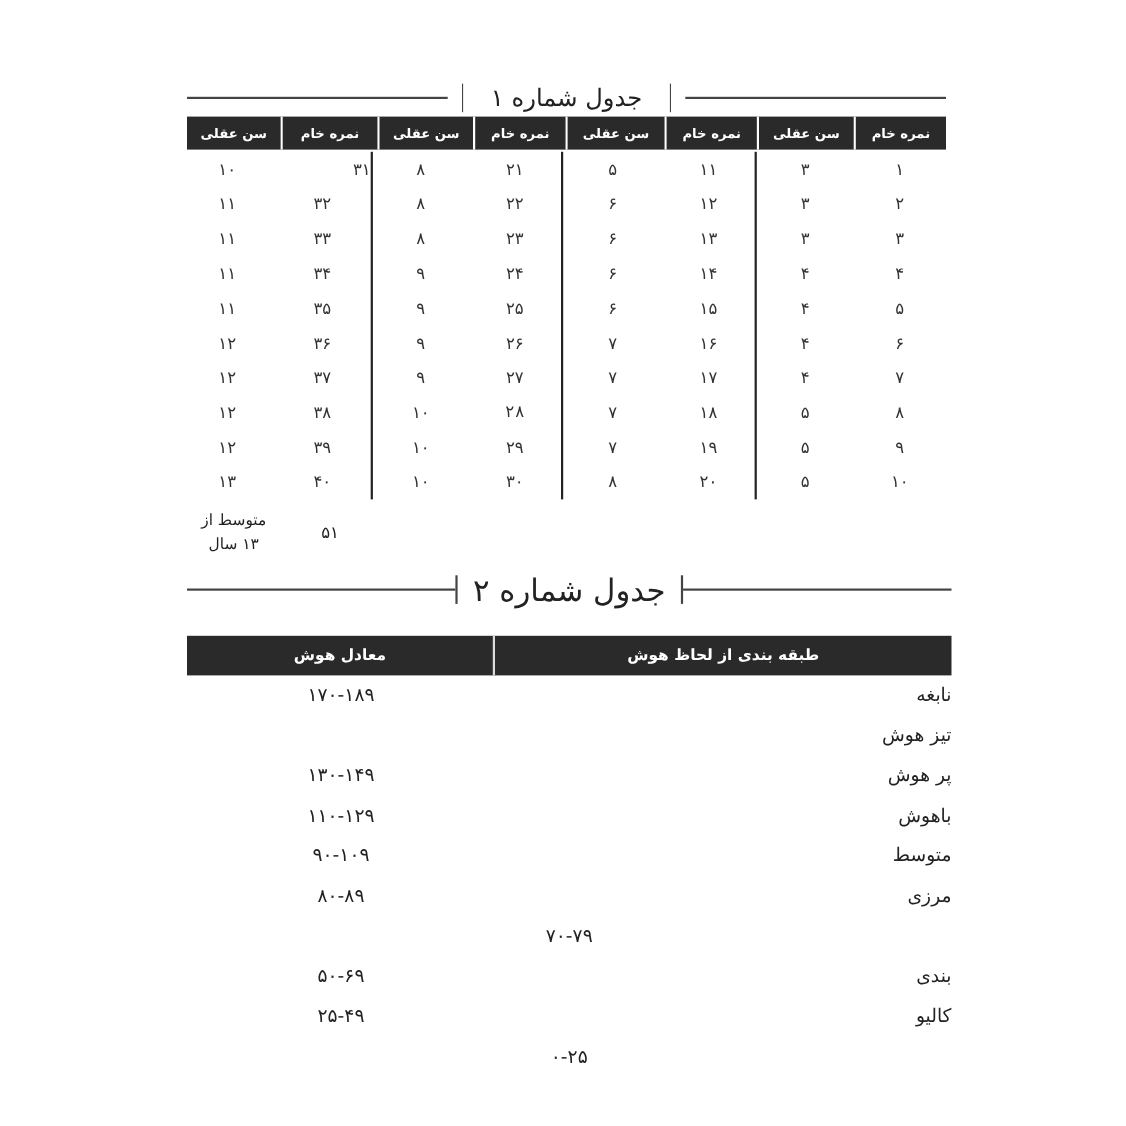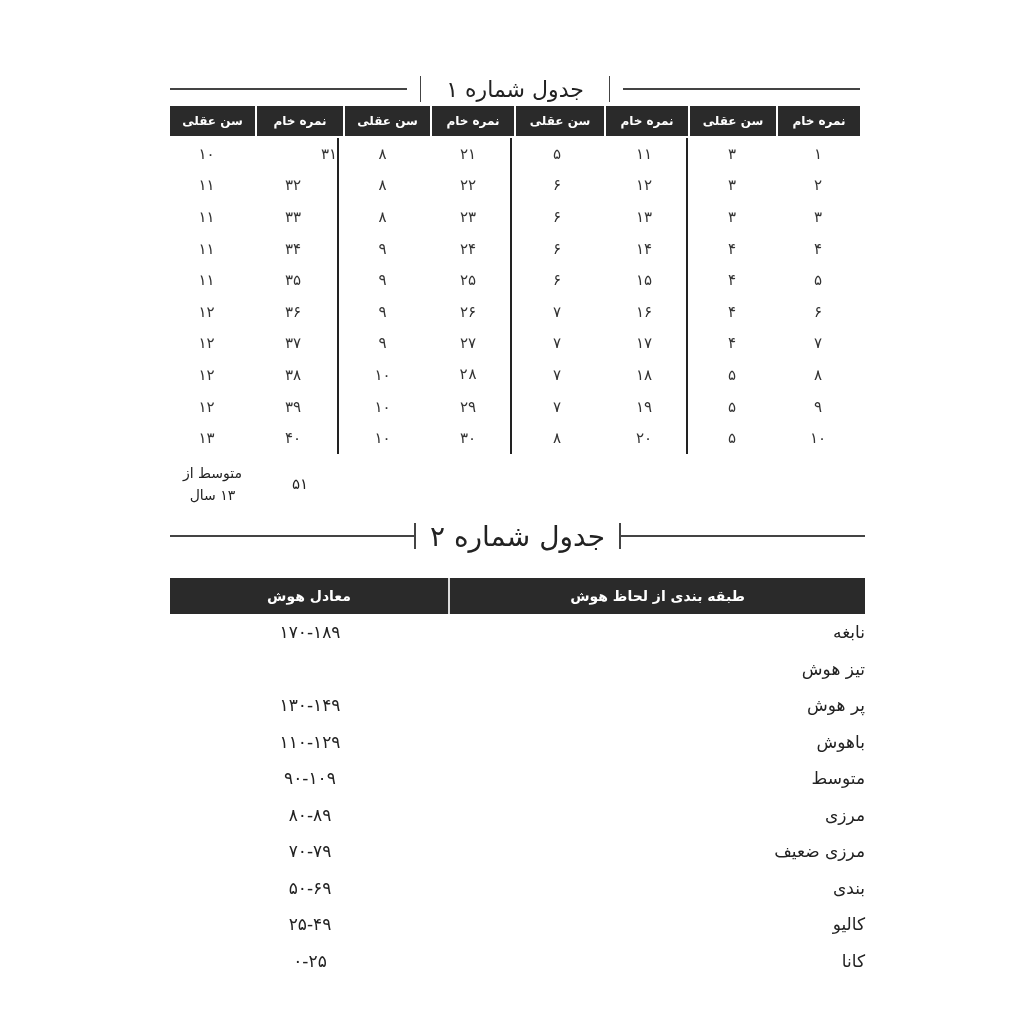--- a/index.html
+++ b/index.html
@@ -271,29 +271,27 @@
       </div>
       <div class="t2-row">
         <div class="cat">متوسط</div>
         <div class="iq">۹۰-۱۰۹</div>
       </div>
       <div class="t2-row">
         <div class="cat">مرزی</div>
         <div class="iq">۸۰-۸۹</div>
       </div>
       <div class="t2-row">
-        <div class="cat">مرزی ضعیف</div>
         <div class="iq">۷۰-۷۹</div>
       </div>
       <div class="t2-row">
         <div class="cat">بندی</div>
         <div class="iq">۵۰-۶۹</div>
       </div>
       <div class="t2-row">
         <div class="cat">کالیو</div>
         <div class="iq">۲۵-۴۹</div>
       </div>
       <div class="t2-row">
-        <div class="cat">کانا</div>
         <div class="iq">۰-۲۵</div>
       </div>
     </div>
 </div>
 
 </body></html>

